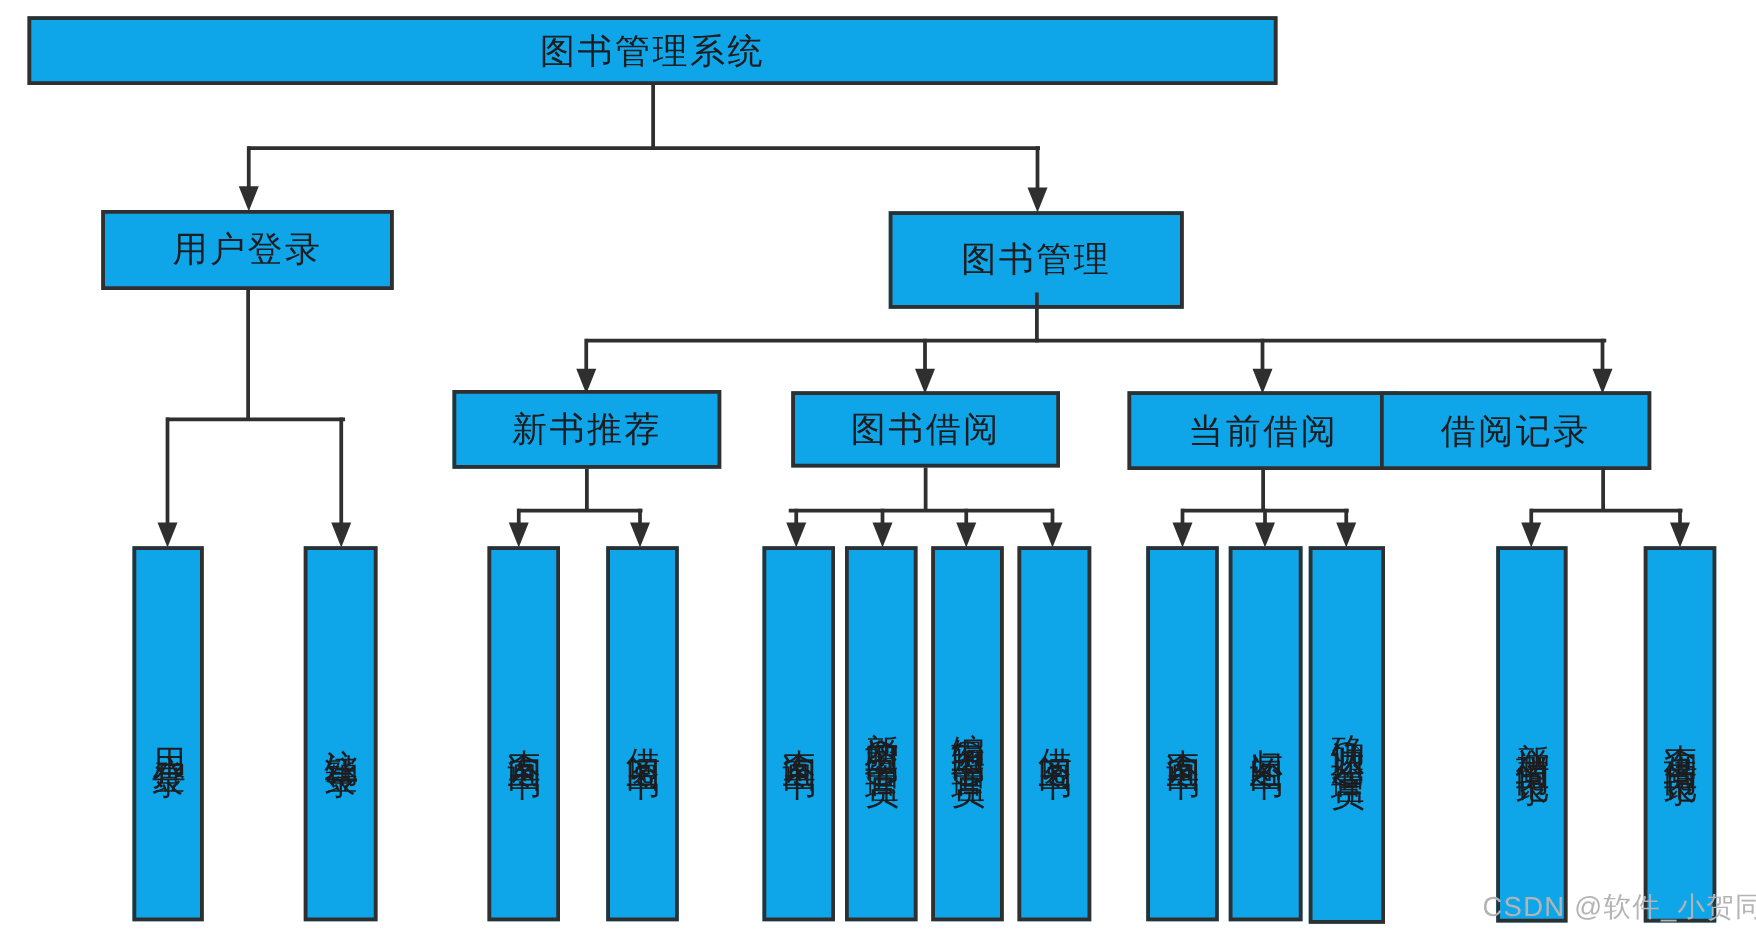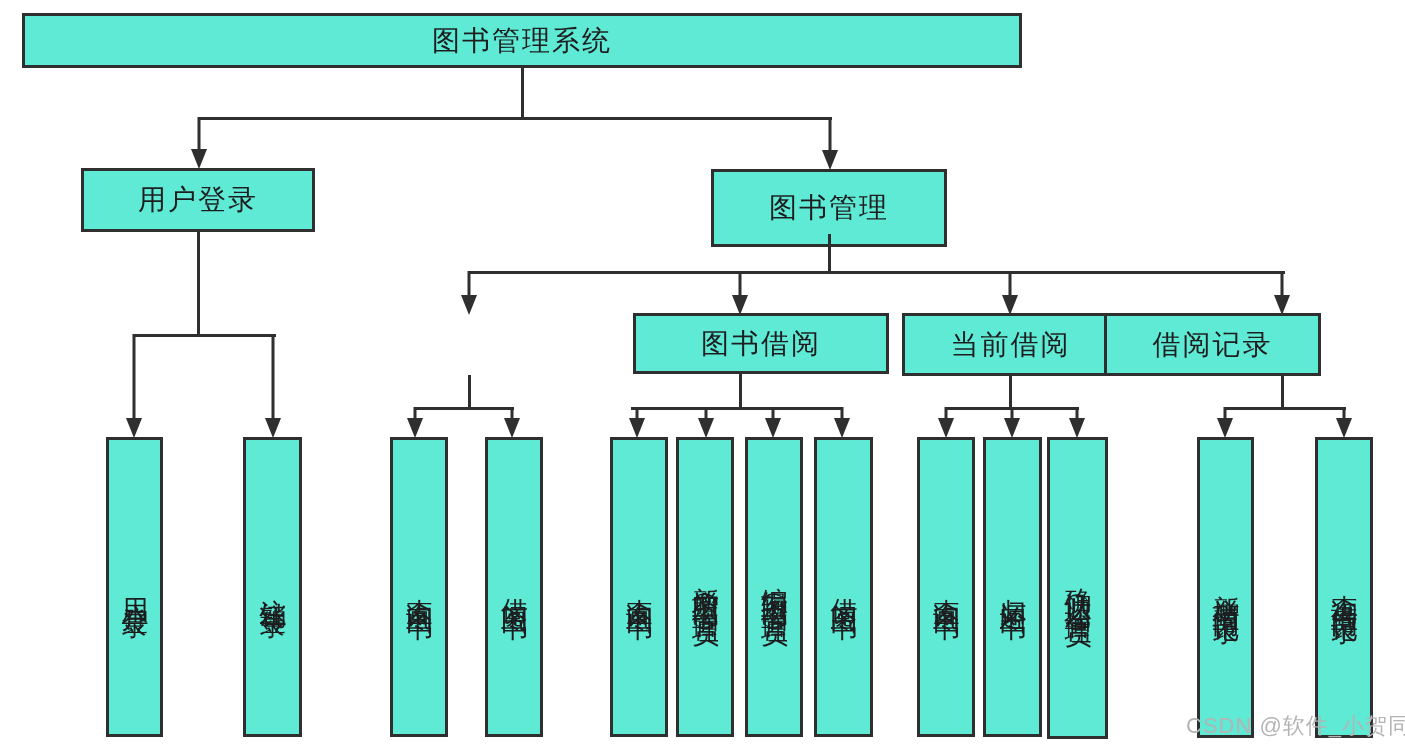--- a/index.html
+++ b/index.html
@@ -7,21 +7,21 @@
     position:relative;
     width:1405px; height:747px;
     background:#ffffff;
     font-family:"Liberation Sans", "DejaVu Sans", sans-serif;
     overflow:hidden;
   }
   .box {
     position:absolute;
     box-sizing:border-box;
     border:3px solid #2f2f2f;
-    background:#5eead4;
+    background:#0ea5e9;
     display:flex;
     align-items:center;
     justify-content:center;
   }
   .box .lbl {
     font-size:28px;
     color:#1d1d1f;
     letter-spacing:2px;
     white-space:nowrap;
   }
@@ -65,21 +65,24 @@
     <span class="lbl">图书管理系统</span>
   </div>
 
   <div class="box" style="left:81px; top:168px; width:234px; height:64px;">
     <span class="lbl">用户登录</span>
   </div>
   <div class="box" style="left:711px; top:169px; width:236px; height:78px;">
     <span class="lbl">图书管理</span>
   </div>
 
-  <div class="box" style="left:633px; top:313px; width:256px; height:61px;">
+  <div class="box" style="left:362px; top:312px; width:215px; height:63px;">
+    <span class="lbl">新书推荐</span>
+  </div>
+  <div class="box" style="left:633px; top:313px; width:215px; height:61px;">
     <span class="lbl">图书借阅</span>
   </div>
   <div class="box" style="left:902px; top:313px; width:217px; height:63px;">
     <span class="lbl">当前借阅</span>
   </div>
   <div class="box" style="left:1104px; top:313px; width:217px; height:63px;">
     <span class="lbl">借阅记录</span>
   </div>
 
   <div class="box vbox" style="left:106px; top:437px; width:57px; height:300px;">

